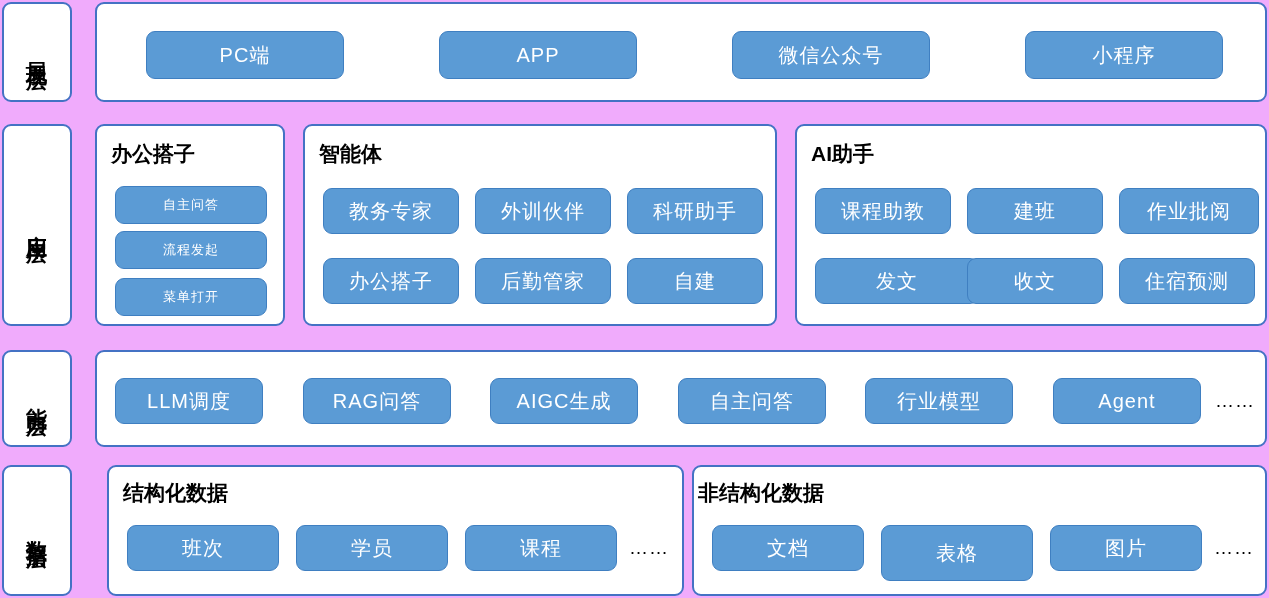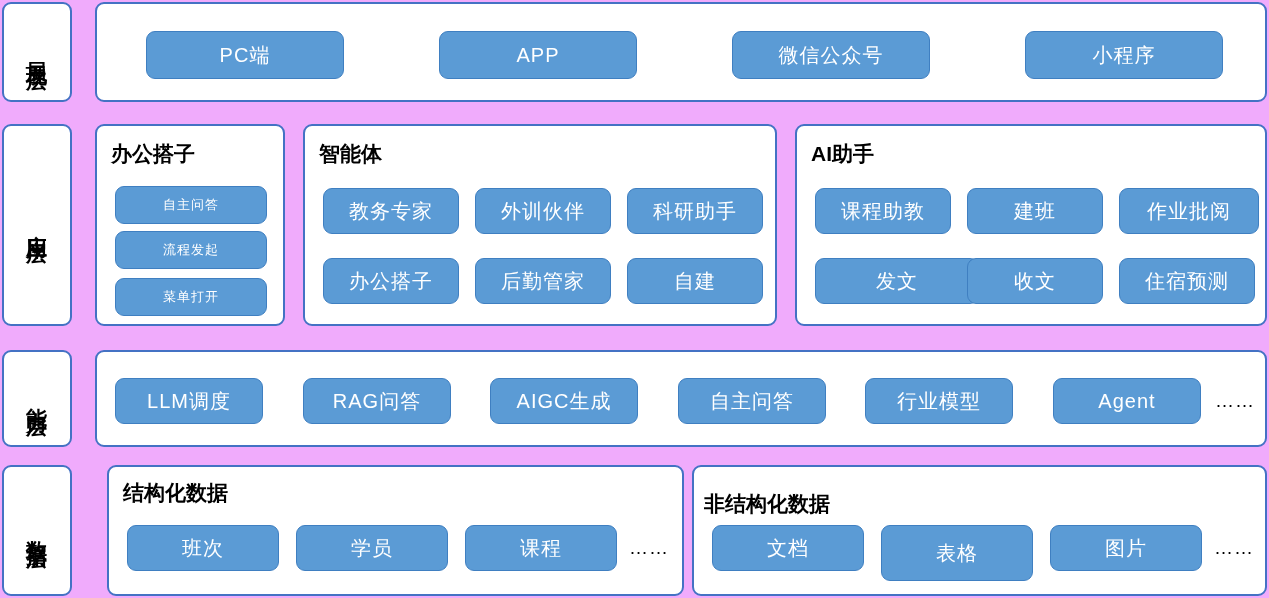--- a/index.html
+++ b/index.html
@@ -163,21 +163,21 @@
     <div class="group-title" style="left:14px; top:12px;">结构化数据</div>
 
     <div class="pill" style="left:18px; top:58px; width:152px; height:46px;">班次</div>
     <div class="pill" style="left:187px; top:58px; width:152px; height:46px;">学员</div>
     <div class="pill" style="left:356px; top:58px; width:152px; height:46px;">课程</div>
 
     <div class="ellipsis" style="left:520px; top:58px; height:46px;">……</div>
   </div>
 
   <div class="panel" style="left:692px; top:465px; width:575px; height:131px;">
-    <div class="group-title" style="left:10px; top:12px;margin-top:11px;">非结构化数据</div>
+    <div class="group-title" style="left:4px; top:12px;">非结构化数据</div>
 
     <div class="pill" style="left:18px; top:58px; width:152px; height:46px;">文档</div>
     <div class="pill" style="left:187px; top:58px; width:152px; height:56px;">表格</div>
     <div class="pill" style="left:356px; top:58px; width:152px; height:46px;">图片</div>
 
     <div class="ellipsis" style="left:520px; top:58px; height:46px;">……</div>
   </div>
 
 </div>
 

